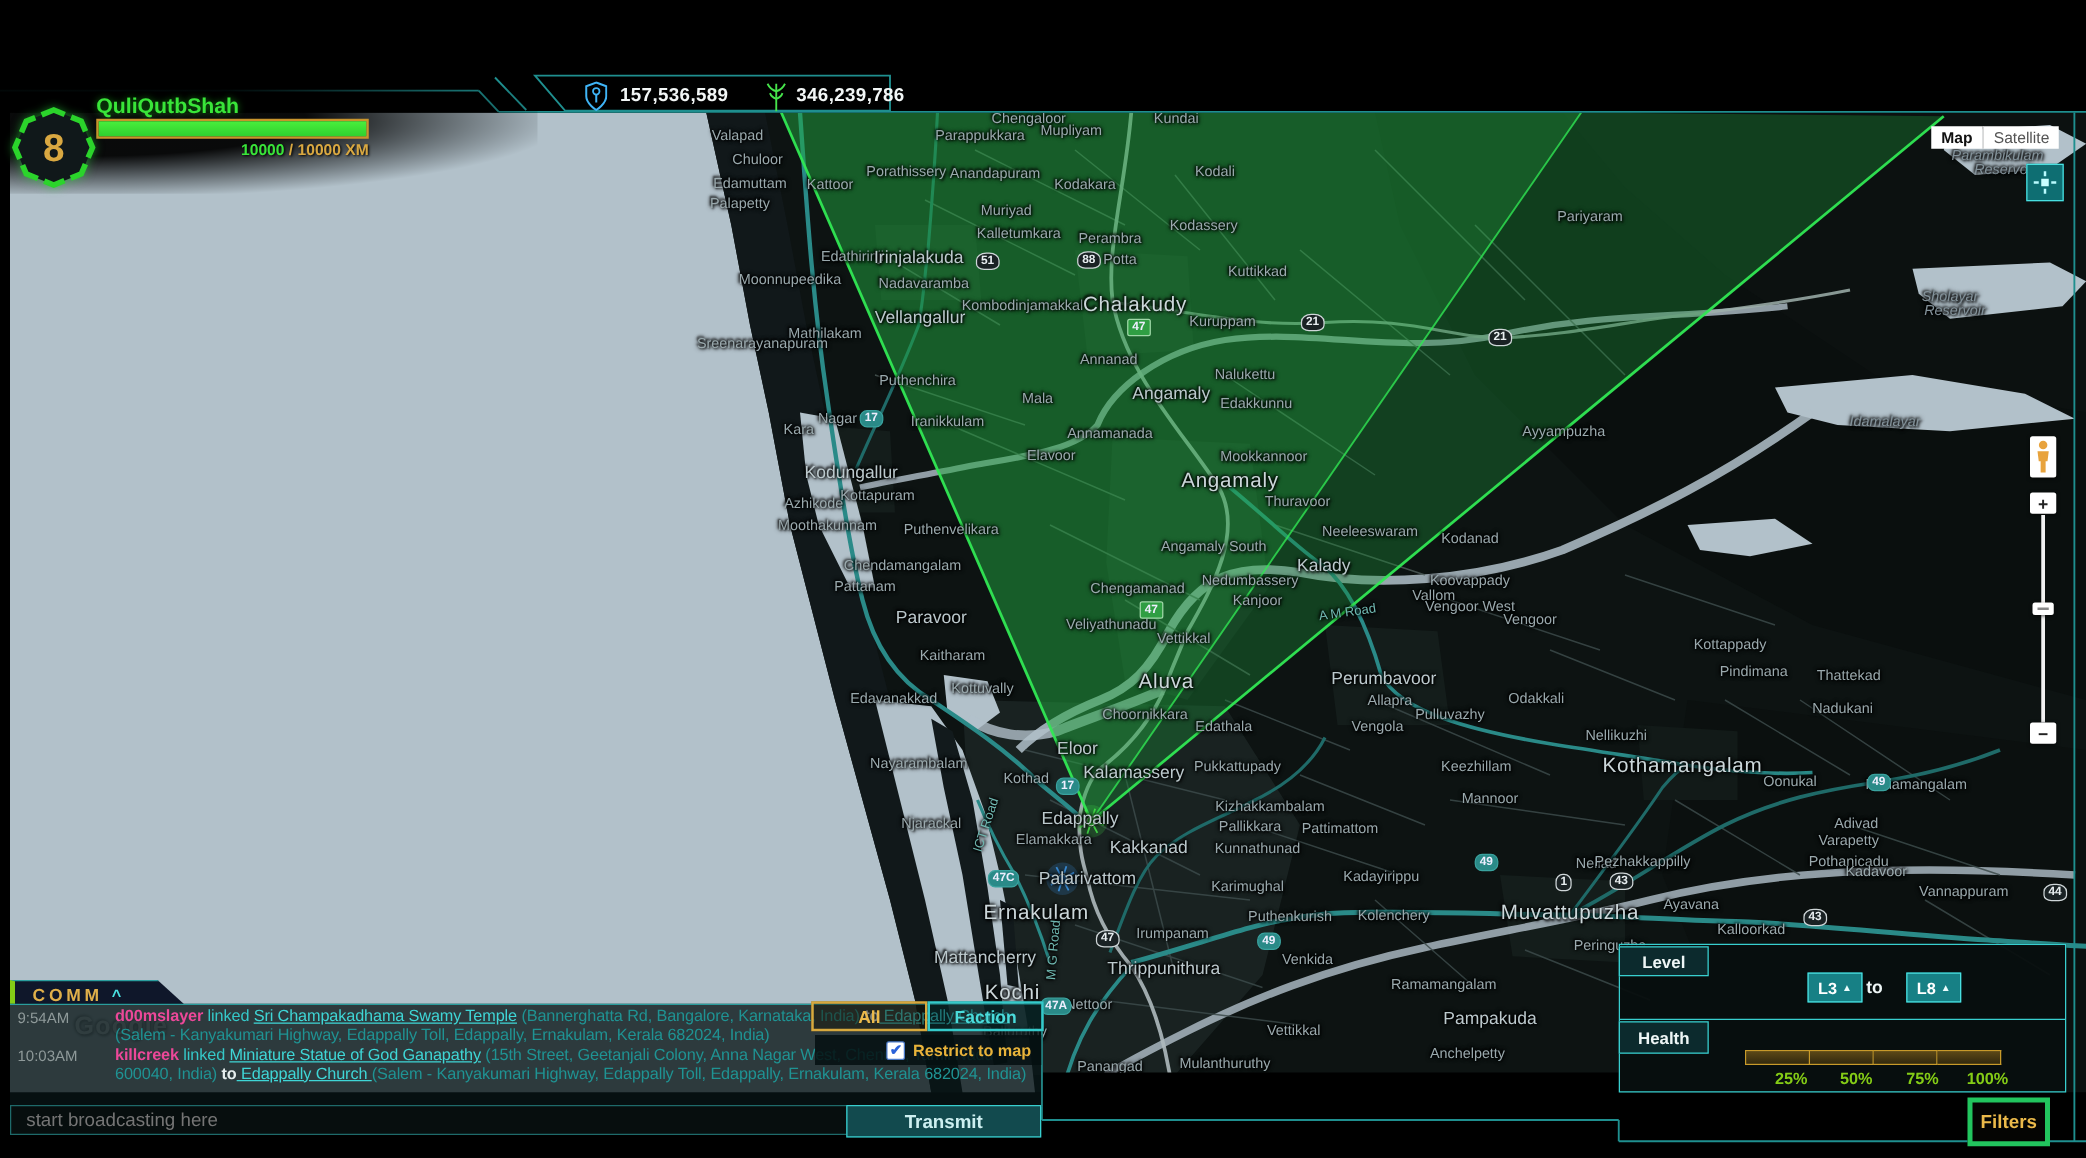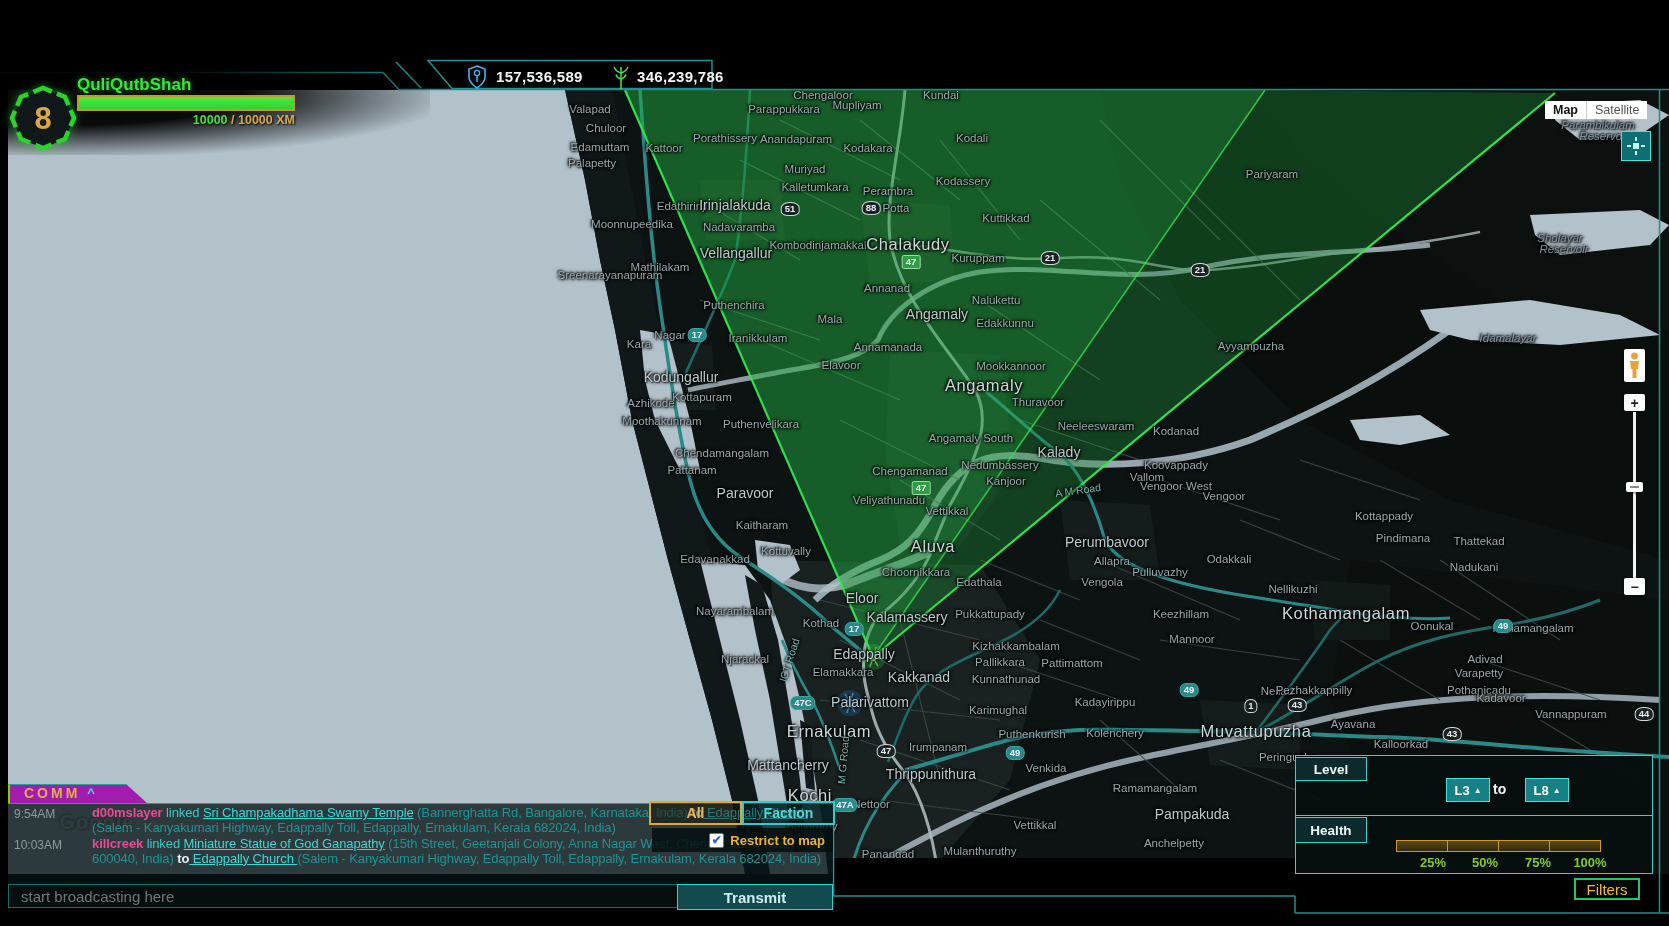--- a/index.html
+++ b/index.html
@@ -64,22 +64,22 @@
   #pegman{left:1624px;top:349px;width:21px;height:33px;display:flex;align-items:center;justify-content:center;}
   #zoom-plus{left:1624px;top:394px;width:21px;height:17px;color:#222;font-weight:bold;font-size:14px;
      display:flex;align-items:center;justify-content:center;}
   #zoom-track{position:absolute;left:1633px;top:412px;width:3px;height:166px;background:#f2f2f2;z-index:5;cursor:pointer;}
   #zoom-handle{left:1626px;top:482px;width:17px;height:10px;display:flex;align-items:center;justify-content:center;}
   #zoom-handle i{display:block;width:9px;height:2px;background:#888;}
   #zoom-minus{left:1624px;top:578px;width:21px;height:17px;color:#222;font-weight:bold;font-size:14px;
      display:flex;align-items:center;justify-content:center;}
   
   #comm-tab{position:absolute;left:8px;top:784px;width:140px;height:19px;z-index:7;cursor:pointer;
-    background:#a21caf;border-top:1px solid #2a9d9d;border-left:2px solid #84cc16;
-    clip-path:polygon(0 0,118px 0,140px 100%,0 100%);display:flex;align-items:flex-start;}
+    background:#0f172a;border-top:1px solid #2a9d9d;border-left:4px solid #84cc16;
+    clip-path:polygon(0 0,118px 0,140px 100%,0 100%);display:flex;align-items:flex-end;}
   #comm-tab .t{color:#e0b04a;font-weight:bold;font-size:14px;letter-spacing:3px;margin-left:14px;}
   #comm-tab .c{color:#49e0e0;font-weight:bold;font-size:13px;margin-left:7px;}
   #comm-box{position:absolute;left:8px;top:803px;width:825px;height:81px;z-index:7;
     background:rgba(8,20,22,.78);border-top:1px solid #2a9d9d;border-right:1px solid #2a9d9d;overflow:hidden;}
   .msg{position:relative;margin-top:2px;}
   .msg .time{position:absolute;left:6px;top:1px;width:62px;color:#8f9a9a;font-size:12px;}
   .msg .body{margin-left:84px;width:744px;font-size:13px;line-height:14.6px;letter-spacing:-.1px;}
   .p-agent{color:#ec4899;font-weight:bold;cursor:pointer;}
   .p-plain{color:#35c9c9;}
   .p-portal{color:#3fd6d6;text-decoration:underline;cursor:pointer;}
@@ -110,22 +110,22 @@
   .lvl-dd{position:absolute;width:42px;height:22px;background:#178085;border:1px solid #49e0e0;color:#fff;
      font-weight:bold;font-size:13px;display:flex;align-items:center;justify-content:center;cursor:pointer;}
   #lvl-from{left:150px;top:22px;} #lvl-to{left:229px;top:22px;}
   .lvl-dd .car{font-size:8px;margin-left:4px;color:#eafcfc;}
   #lvl-toword{position:absolute;left:197px;top:25px;color:#eef6f6;font-size:14px;font-weight:bold;}
   #health-bar{position:absolute;left:100px;top:84px;width:205px;height:12px;display:flex;}
   #health-bar .seg{flex:1;border:1px solid #c89a2a;background:linear-gradient(rgba(150,112,28,.6),rgba(80,60,14,.6));cursor:pointer;}
   #health-bar .seg + .seg{border-left:none;}
   #health-ticks{position:absolute;left:100px;top:99px;width:205px;height:16px;}
   #health-ticks span{position:absolute;transform:translateX(-50%);color:#84cc16;font-weight:bold;font-size:13px;}
-  #filters-btn{position:absolute;left:1574px;top:878px;width:66px;height:22px;z-index:7;border:2px solid #22c55e;
-     background:#050503;color:#ecba4a;font-weight:normal;font-size:15px;box-sizing:border-box;
+  #filters-btn{position:absolute;left:1574px;top:878px;width:66px;height:39px;z-index:7;border:4px solid #22c55e;
+     background:#050503;color:#ecba4a;font-weight:bold;font-size:15px;box-sizing:border-box;
      display:flex;align-items:center;justify-content:center;cursor:pointer;}
 </style>
 </head>
 <body>
 
 <div id="stage">
 
   <svg id="map-svg" width="1669" height="926">
     <defs>
       <clipPath id="mapclip">

